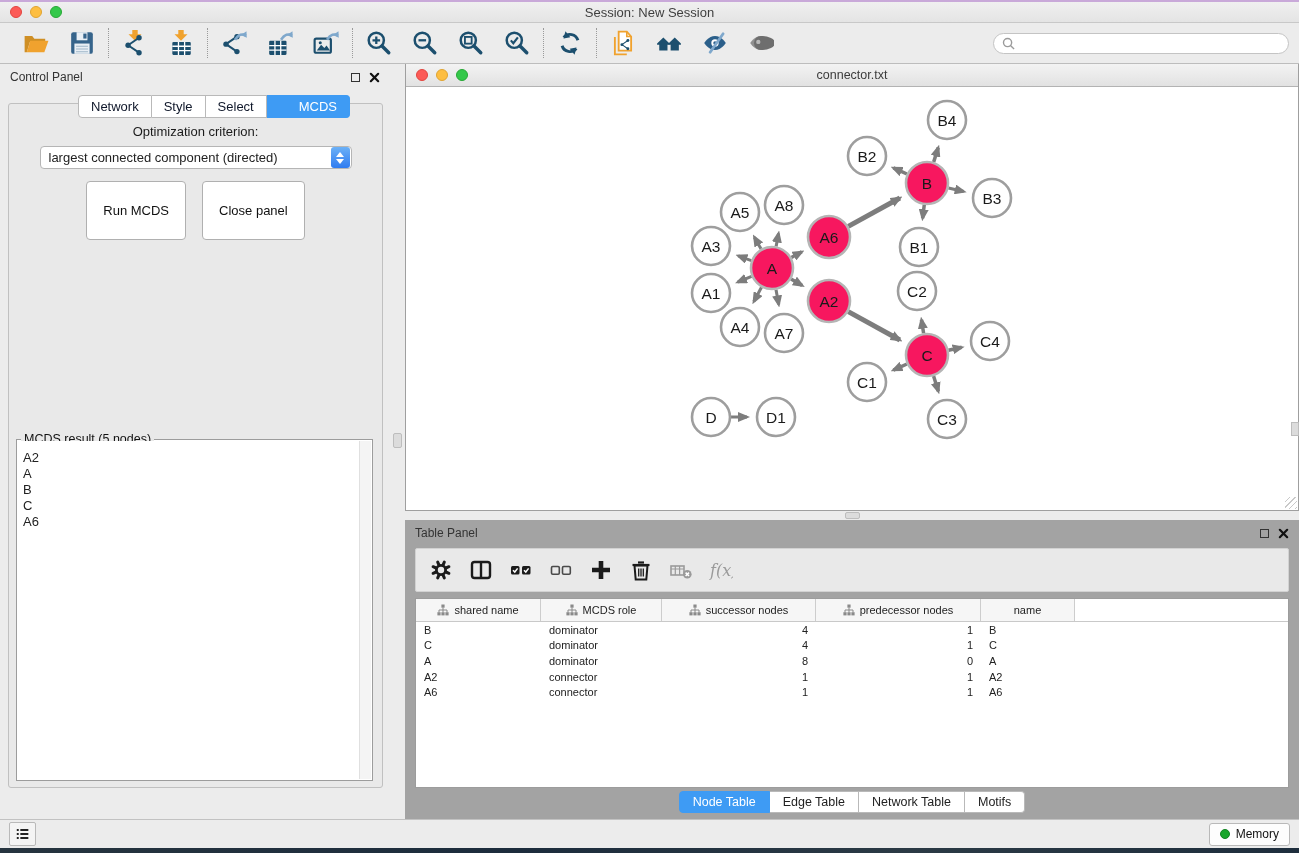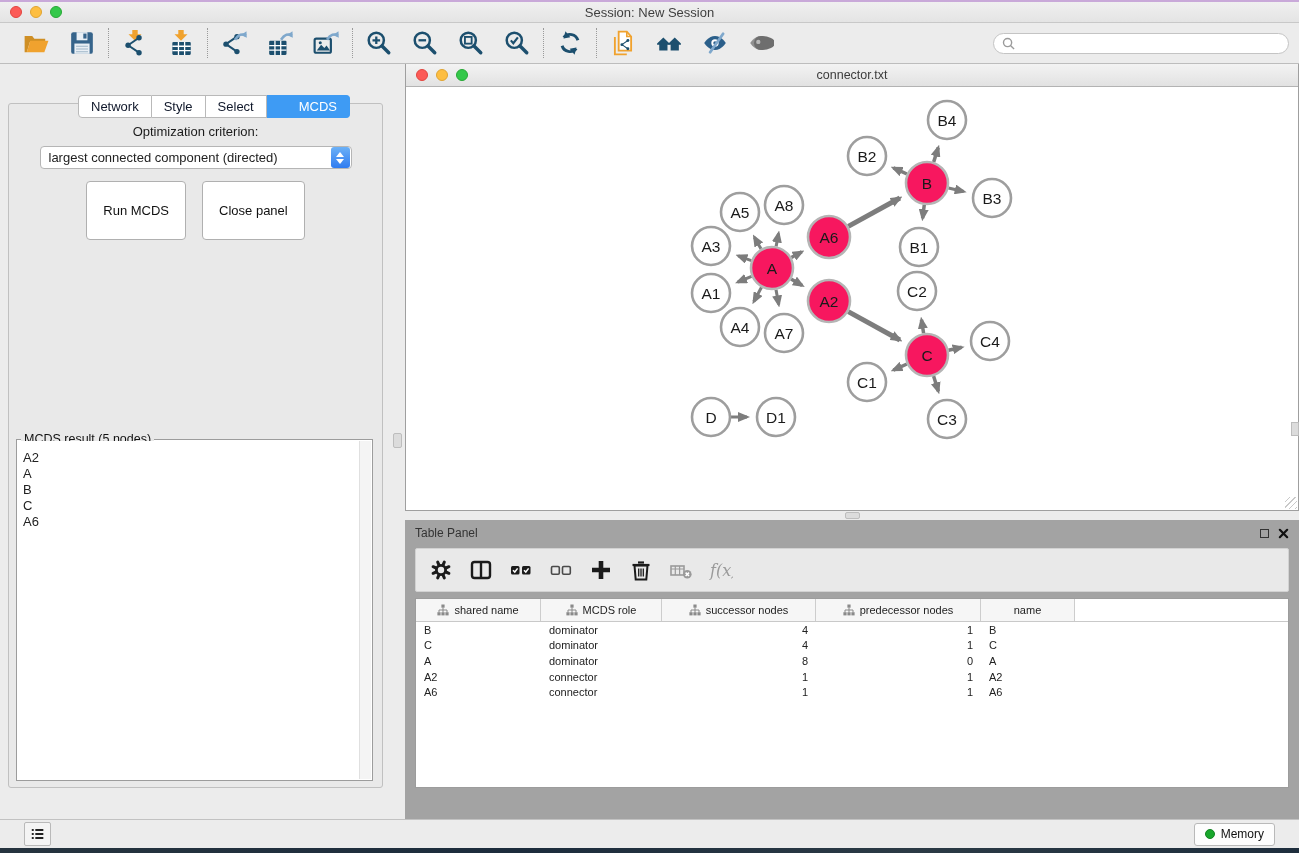--- a/index.html
+++ b/index.html
@@ -84,21 +84,21 @@
   .td { padding:0 8px; white-space:nowrap; overflow:hidden; }
   .td.num { text-align:right; }
   
   .tp-tabs { position:absolute; left:0; right:0; top:271px; display:flex; justify-content:center; }
   .tp-tab { font-size:12.5px; padding:3px 13px; background:#fff; border:1px solid #b9b9b9; border-left:none; color:#222; }
   .tp-tab:first-child { border-left:1px solid #b9b9b9; border-radius:4px 0 0 4px; }
   .tp-tab:last-child { border-radius:0 4px 4px 0; }
   .tp-tab.active { background:#3e9bf4; border-color:#3e9bf4; color:#fff; }
 
   
-  .statusbar { height:29px; background:#ececec; border-top:1px solid #c2c2c2; display:flex; align-items:center; padding:0 24px; }
+  .statusbar { height:29px; background:#ececec; border-top:1px solid #c2c2c2; display:flex; align-items:center; padding:0 9px; }
   .list-btn { width:27px; height:24px; background:#f4f4f4; border:1px solid #b9b9b9; border-radius:2px; display:flex; align-items:center; justify-content:center; }
   .memory-btn { margin-left:auto; height:23px; background:#fdfdfd; border:1px solid #b9b9b9; border-radius:3px; display:flex; align-items:center; gap:6px; padding:0 10px; font-size:12px; color:#111; }
   .mem-dot { width:10px; height:10px; border-radius:50%; background:#18a62b; border:1px solid #128422; }
   .desktop-bottom { height:5px; background:linear-gradient(90deg,#26343f,#1c2c3c 40%,#2b3a45 70%,#1e2e3d); }
 </style>
 </head>
 <body>
 
 <div class="desktop-top"></div>
 
@@ -274,20 +274,29 @@
         <circle cx="6" cy="6" r="4.4" fill="none" stroke="#9a9a9a" stroke-width="1.5"></circle>
         <path d="M9.4 9.4L13 13" stroke="#9a9a9a" stroke-width="1.5"></path>
       </svg>
     <input type="text" placeholder="" style="">
   </div>
 </div>
 
 <div class="main">
 
   <div class="control-panel">
+    <div class="panel-head">
+      <span class="ptitle">Control Panel</span>
+      <span class="pbtns">
+        <span class="float-btn"></span>
+        <svg width="11" height="11" viewBox="0 0 12 12">
+            <path d="M2 2l8 8M10 2l-8 8" stroke="#111" stroke-width="2.4" stroke-linecap="round"></path>
+          </svg>
+      </span>
+    </div>
     <div class="cp-tabs" id="cp-tabs">
         <div class="cp-tab">Network</div>
         <div class="cp-tab">Style</div>
         <div class="cp-tab">Select</div>
         <div class="cp-tab active">MCDS</div>
       </div>
     <div class="cp-content">
       <div class="opt-label">Optimization criterion:</div>
       <div class="dropdown">
         <span class="dd-text">largest connected component (directed)</span>
@@ -598,20 +607,26 @@
             </div>
             <div class="trow">
               <div class="td" style="width: 125px;">A6</div>
               <div class="td" style="width: 121px;">connector</div>
               <div class="td num" style="width: 154px;">1</div>
               <div class="td num" style="width: 165px;">1</div>
               <div class="td" style="width: 94px;">A6</div>
             </div>
           </div>
       </div>
+      <div class="tp-tabs" id="tp-tabs">
+          <div class="tp-tab active">Node Table</div>
+          <div class="tp-tab">Edge Table</div>
+          <div class="tp-tab">Network Table</div>
+          <div class="tp-tab">Motifs</div>
+        </div>
     </div>
   </div>
 </div>
 
 <div class="statusbar">
   <div class="list-btn">
     <svg width="16" height="16" viewBox="0 0 18 18">
       <g stroke="#222" stroke-width="2.2">
           <path d="M6 4.5h9M6 9h9M6 13.5h9"></path>
         </g>

